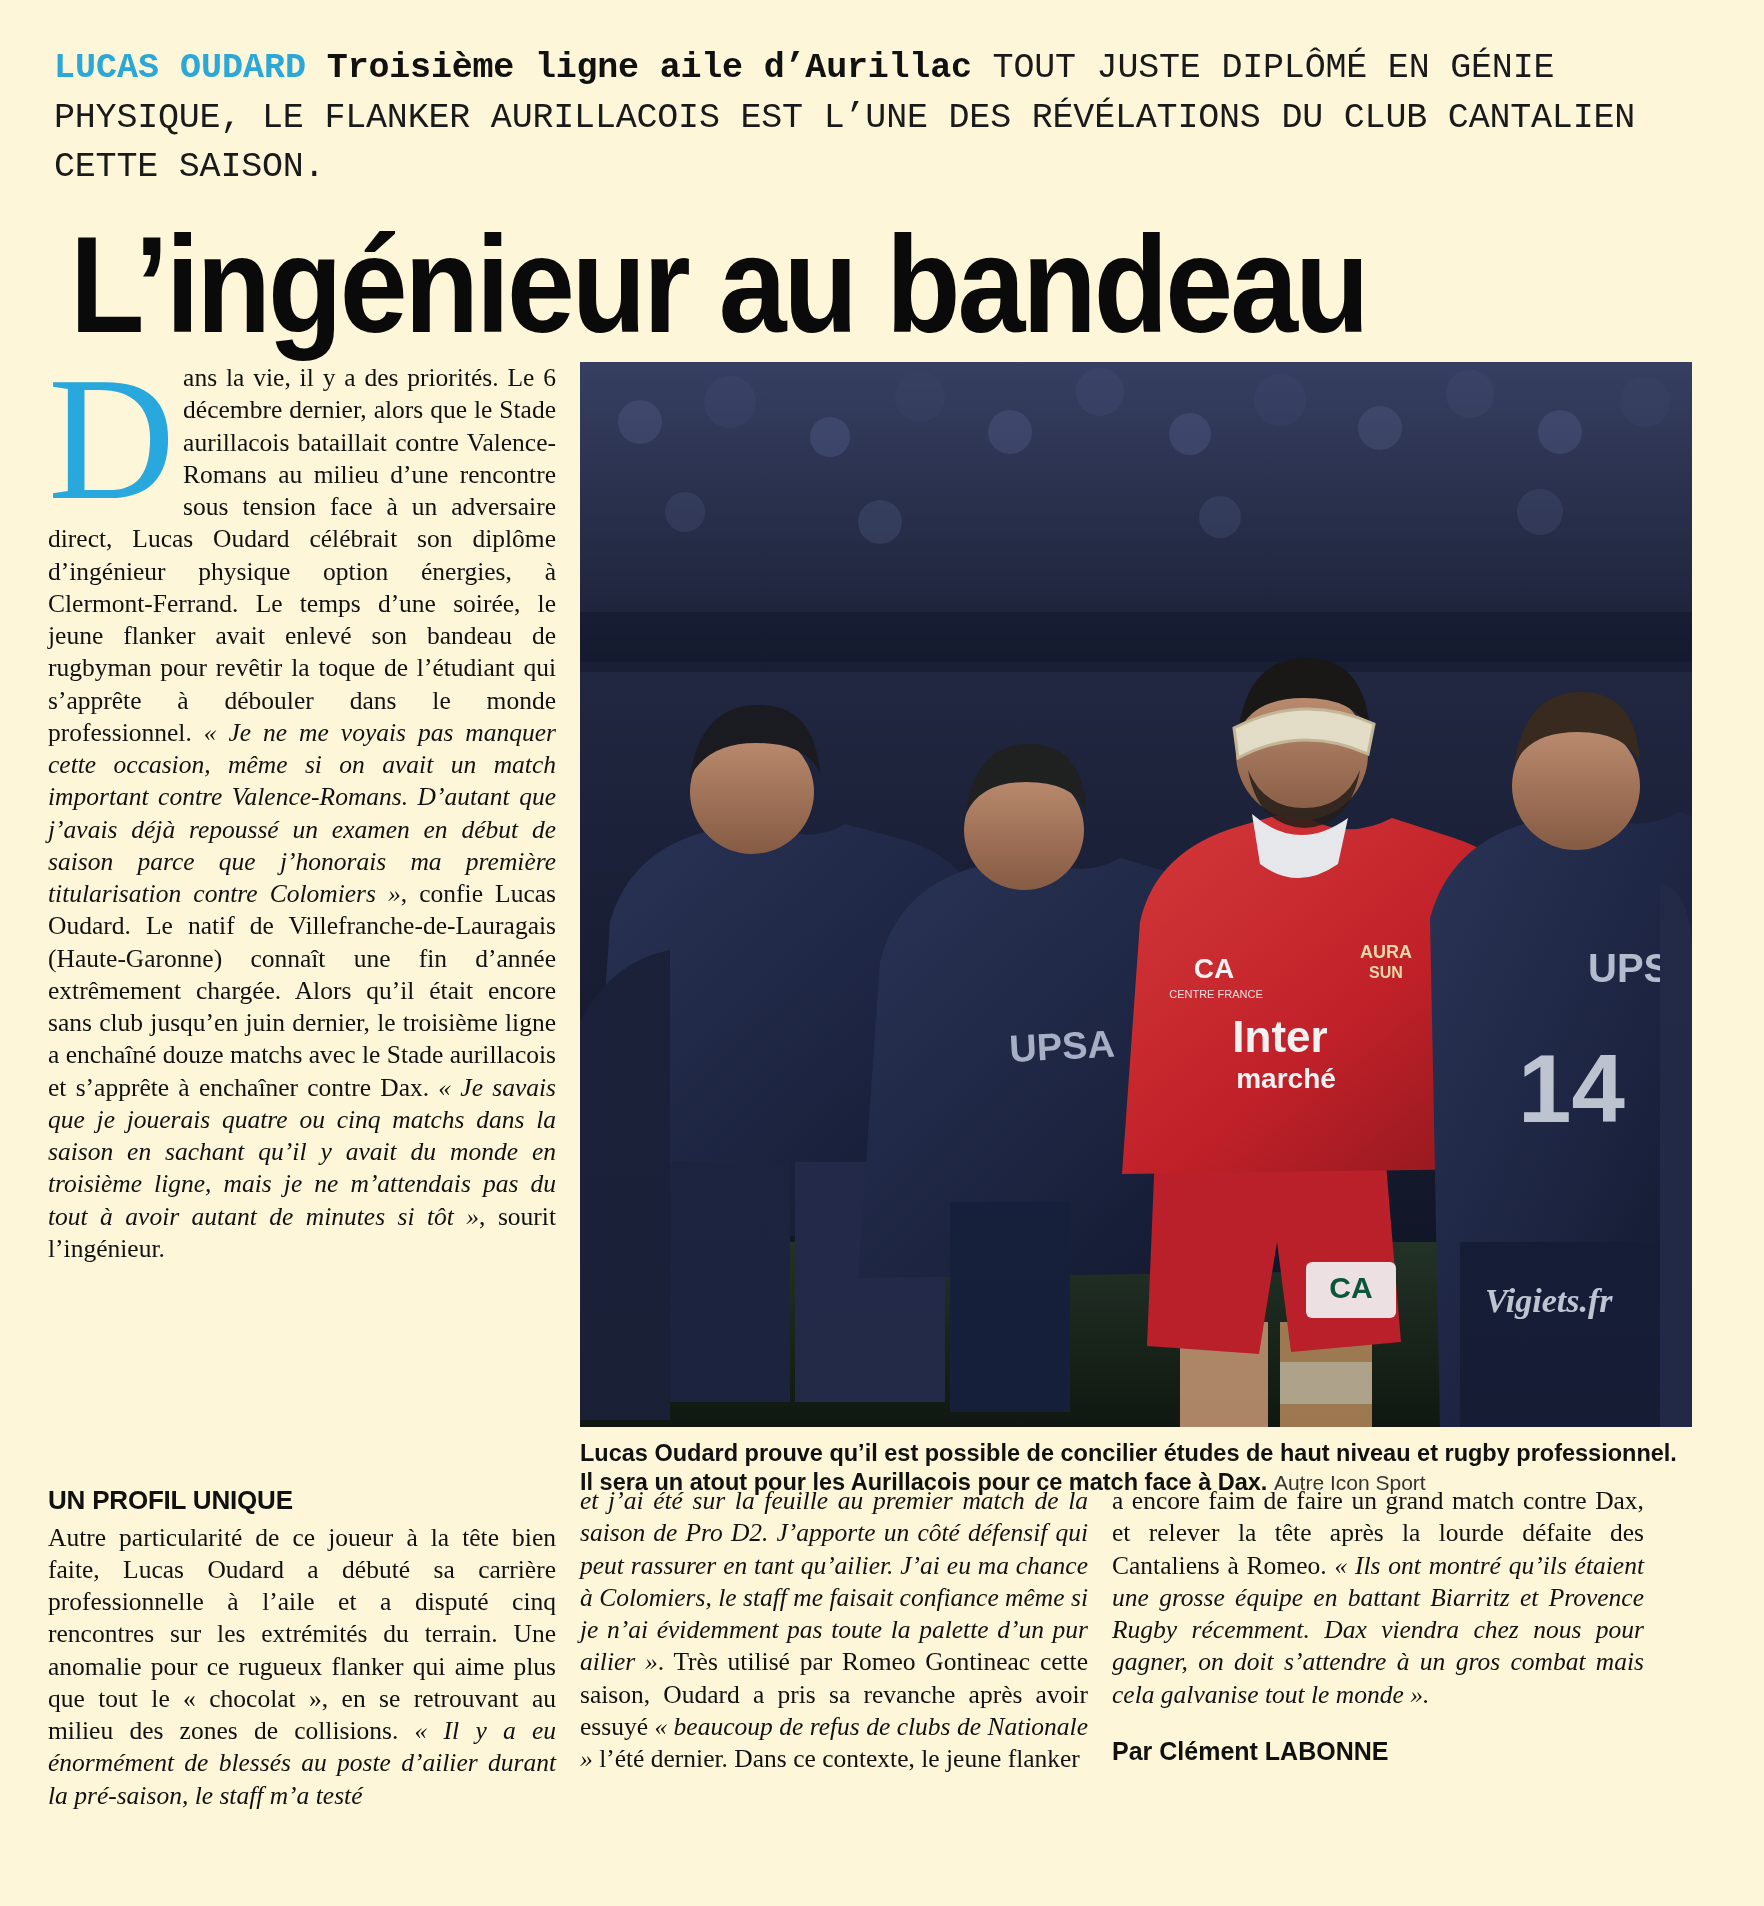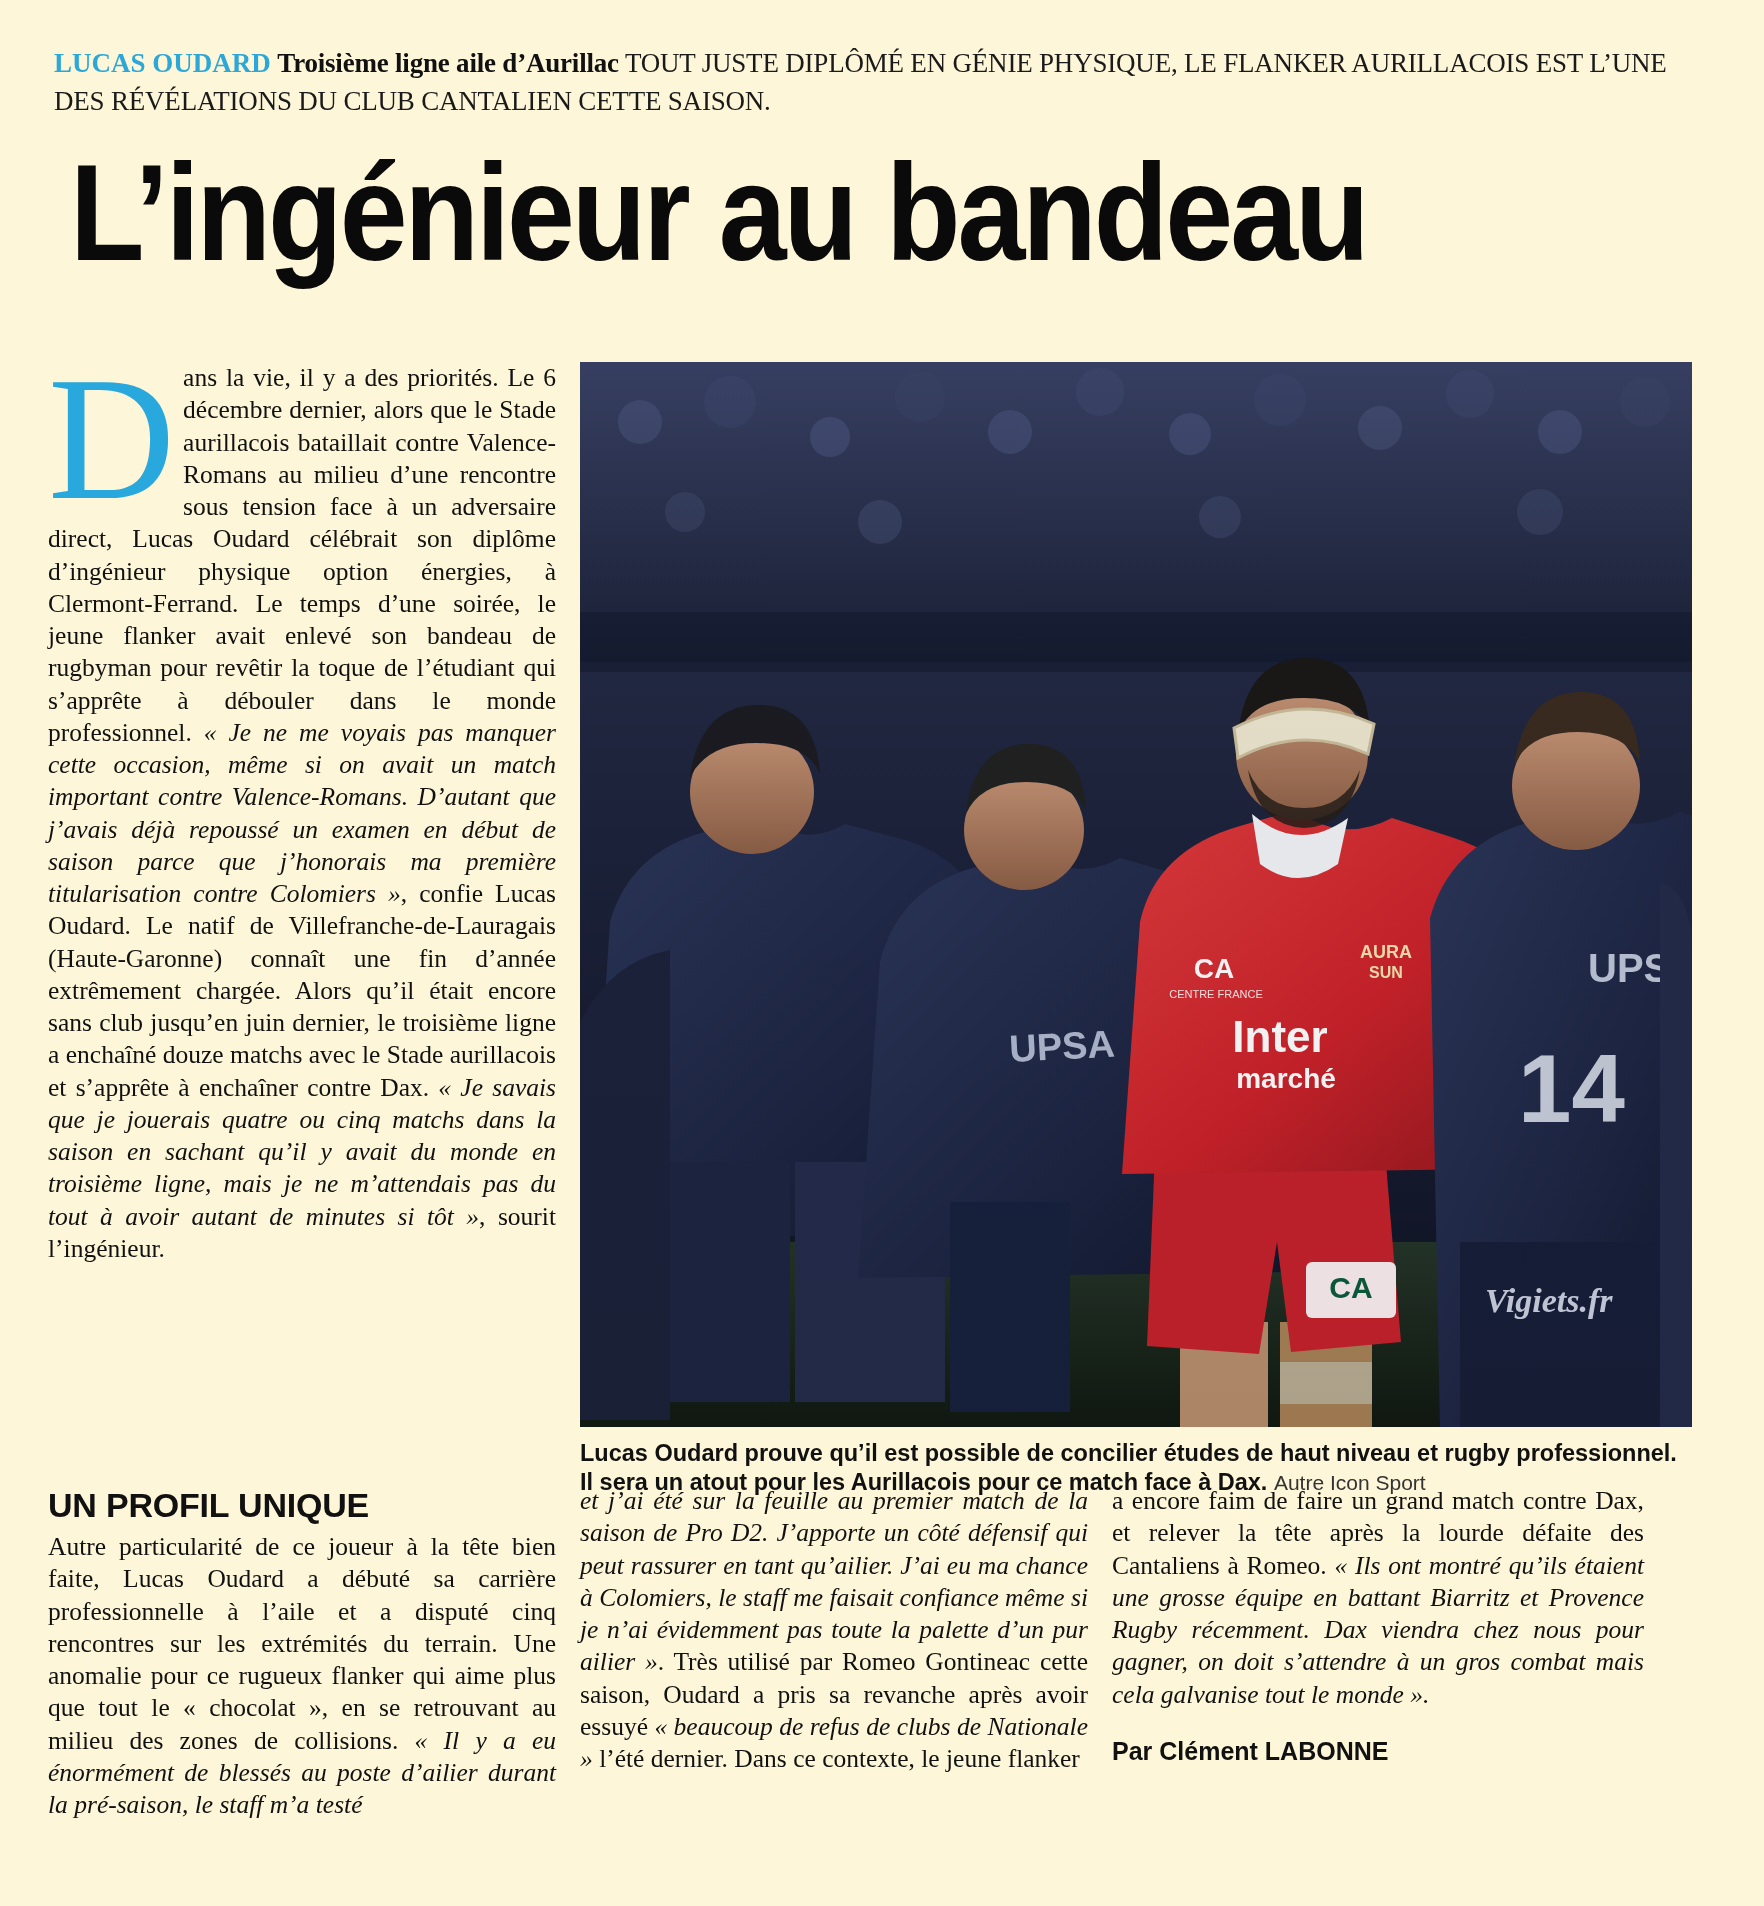--- a/index.html
+++ b/index.html
@@ -17,22 +17,22 @@
   .page {
     position: relative;
     width: 1764px;
     height: 1906px;
     box-sizing: border-box;
     padding: 30px 48px 0 48px;
   }
 
   
   .kicker {
-    font-family: Liberation Serif, serif;
-    font-size: 27px;
+    font-family: Liberation Mono, monospace;
+    font-size: 35px;
     line-height: 1.42;
     letter-spacing: -0.2px;
     margin: 14px 0 0 6px;
     max-width: 1660px;
   }
   .kicker .name {
     color: #2ba7d8;
     font-weight: bold;
     letter-spacing: 0px;
   }
@@ -140,21 +140,21 @@
   .lower .col {
     width: 532px;
     padding-right: 24px;
     box-sizing: border-box;
   }
   .lower .col:last-child { padding-right: 0; }
 
   .subhead {
     font-family: "Liberation Sans", sans-serif;
     font-weight: bold;
-    font-size: 34px;
+    font-size: 26px;
     line-height: 1.18;
     margin: 0 0 6px 0;
     letter-spacing: -0.2px;
   }
 
   .byline {
     font-family: "Liberation Sans", sans-serif;
     font-weight: bold;
     font-size: 25px;
     margin-top: 26px;

